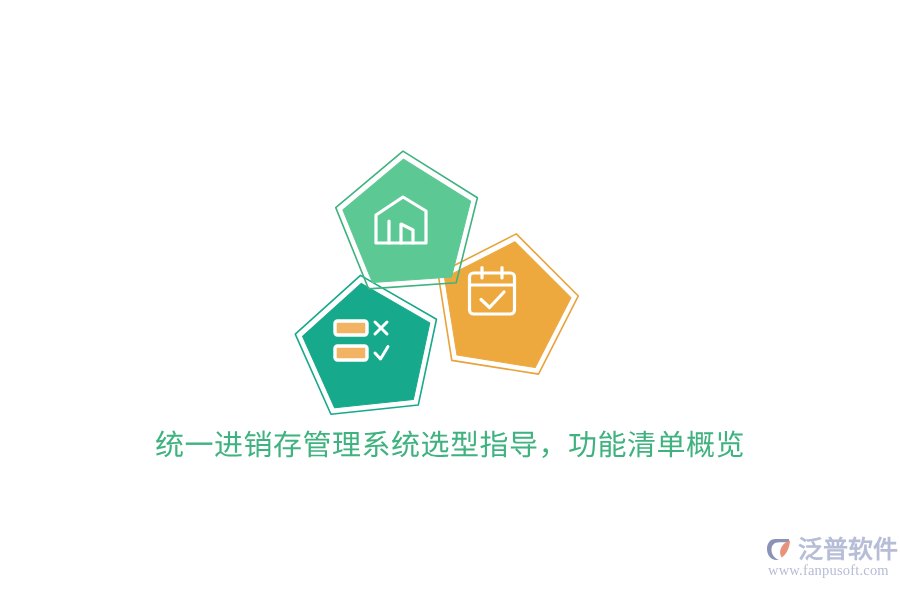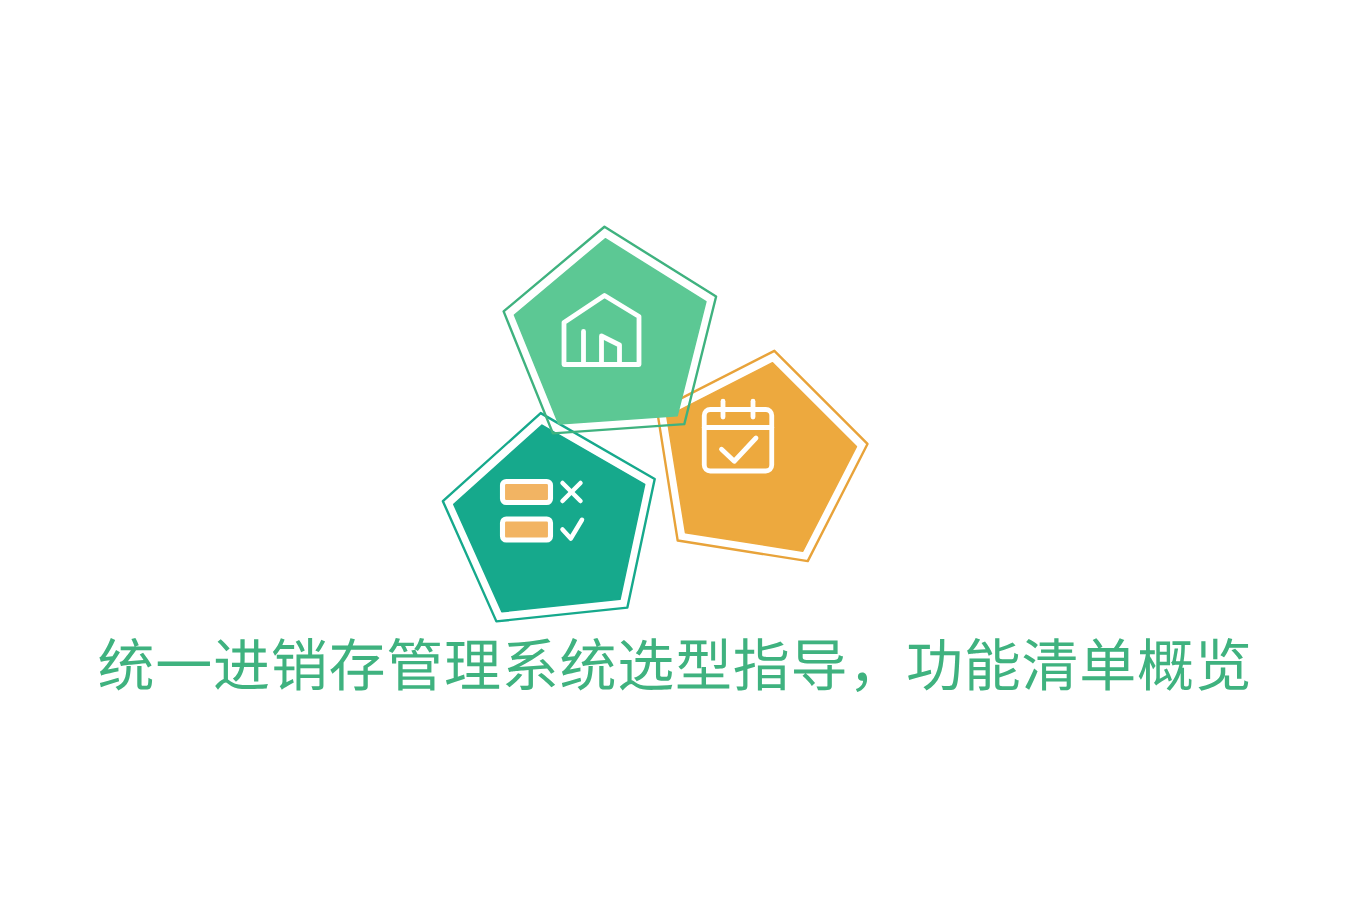--- a/index.html
+++ b/index.html
@@ -63,21 +63,21 @@
   .icon-check    { left: 48px;  top: 168px; width: 62px; height: 48px; }
 
   
   .title {
     position: absolute;
     left: 0;
     right: 0;
     top: 425px;
     text-align: center;
     font-family: "Liberation Serif", "DejaVu Serif", serif;
-    font-size: 38px;
+    font-size: 29px;
     line-height: 40px;
     letter-spacing: 0.5px;
     color: #3fb27f;
     white-space: nowrap;
   }
 
   
   .watermark {
     position: absolute;
     left: 766px;
@@ -184,14 +184,28 @@
         <rect x="2" y="28" width="32" height="14" rx="2.5" ry="2.5" fill="#f2b463" stroke="#ffffff" stroke-width="3.4"></rect>
 
         <path d="M42 35 L47.5 41 L55 28.5" fill="none" stroke="#ffffff" stroke-width="3" stroke-linecap="round" stroke-linejoin="round"></path>
       </svg>
     </div>
 
   </div>
 
   <div class="title">统一进销存管理系统选型指导，功能清单概览</div>
 
+  <div class="watermark">
+    <div class="wm-row">
+      <span class="wm-mark">
+        <svg viewBox="0 0 30 30" xmlns="http://www.w3.org/2000/svg">
+
+          <path d="M23 5 L9.5 5 C3.5 5 1 10 1 15 C1 20.5 4.5 26 10.5 26 L13 26 C8 24 5.5 20 5.5 15.5 C5.5 11 8.5 8.2 13 8.2 L23 8.2 Z" fill="#8a93b5"></path>
+
+          <path d="M24 6.5 C20 7.5 16 10.5 14.5 15.5 C13.6 18.6 14.2 21.5 15.8 23.5 C20 20.5 23.5 15 24 6.5 Z" fill="#e8927c"></path>
+        </svg>
+      </span>
+      <span class="wm-name">泛普软件</span>
+    </div>
+    <div class="wm-url">www.fanpusoft.com</div>
+  </div>
 
 </div>
 
 </body></html>

